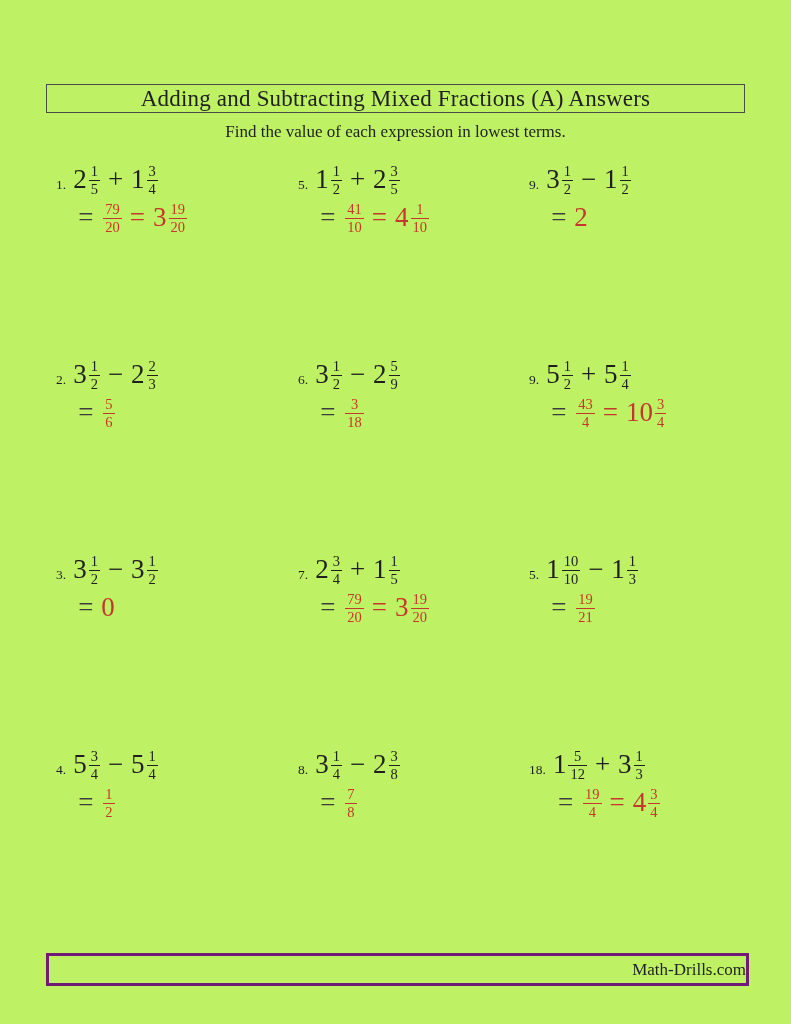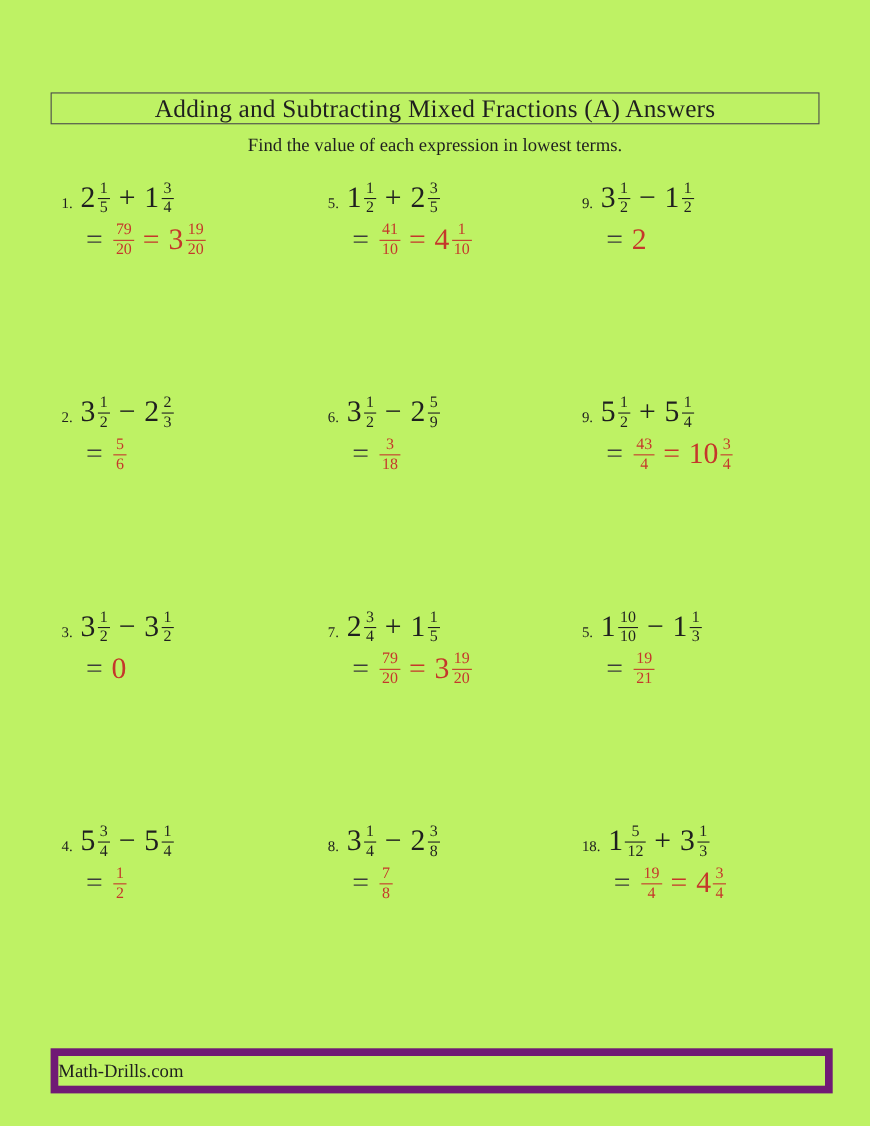--- a/index.html
+++ b/index.html
@@ -33,21 +33,21 @@
     font-size:14.5px;line-height:1.08;margin-left:2px;position:relative;top:-1px;
   }
   .frac .fn{display:block;padding:0 2px 1px 2px;border-bottom:1.6px solid currentColor;}
   .frac .fd{display:block;padding:1px 2px 0 2px;}
   .op{margin:0 8px;}
   .eq{margin:0 8px 0 0;}
   .eq.mid{margin:0 8px;}
   .eq.first{color:#3c3c3c;}
   .footer-box{
     position:absolute;left:46px;top:953px;width:697px;height:27px;
-    border:7px solid #701a75;display:flex;align-items:center;justify-content:flex-start;
+    border:3px solid #701a75;display:flex;align-items:center;justify-content:flex-end;
   }
   .footer-box span{font-size:17px;}
 </style>
 </head>
 <body>
 
 <div class="page">
   <div class="title-box">
     <span>Adding and Subtracting Mixed Fractions (A) Answers</span>
   </div>

